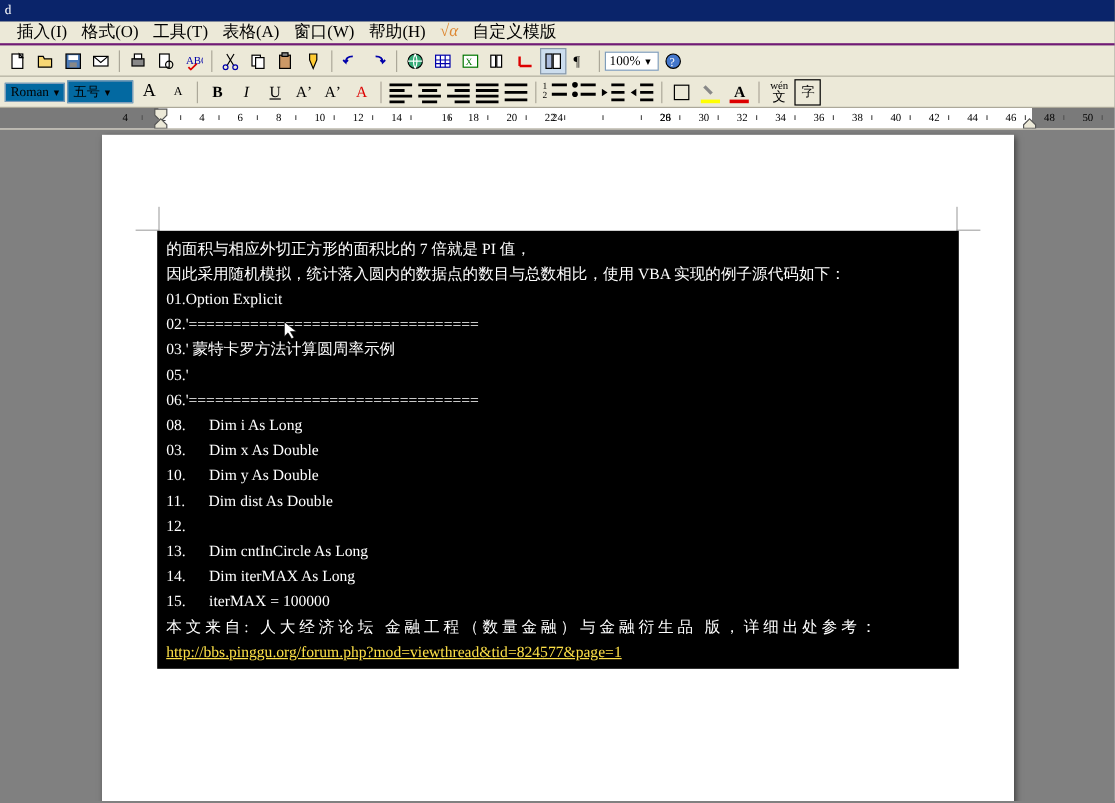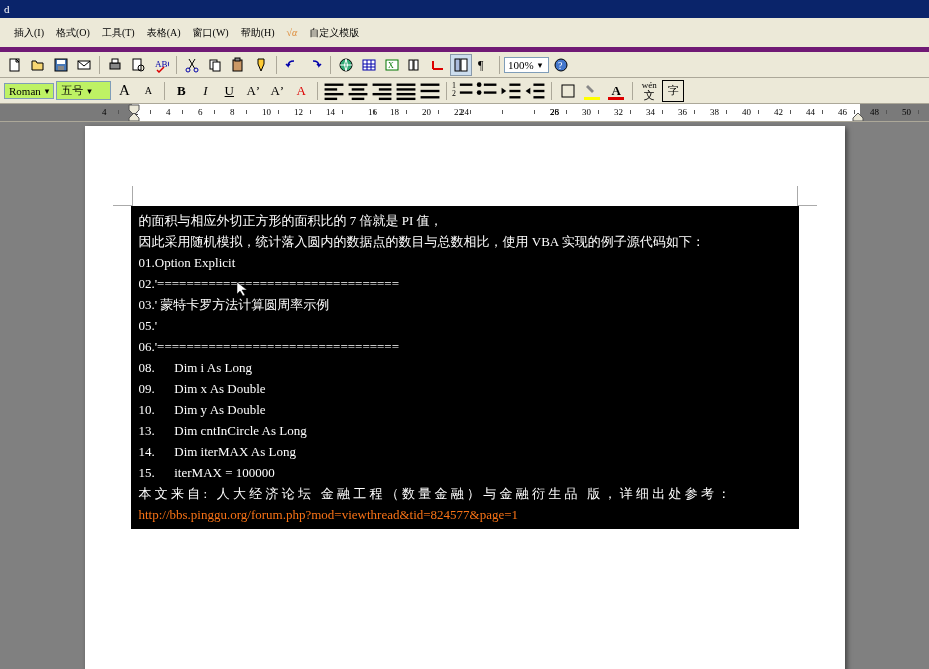--- a/index.html
+++ b/index.html
@@ -1,32 +1,32 @@
 <!DOCTYPE html>
 <html><head>
 <meta charset="utf-8">
 <style>
 * { margin: 0; padding: 0; box-sizing: border-box; }
 body { font-family: "SimSun", serif; background: #808080; width: 929px; height: 669px; overflow: hidden; position: relative; }
 
 .titlebar { background: #0a246a; color: #fff; height: 18px; padding: 1px 4px; font-size: 11px; display: flex; align-items: center; }
 
-.menubar { background: #ece9d8; height: 34px; border-bottom: 5px solid #701a75; display: flex; align-items: center; padding-left: 8px; font-size: 10px; }
+.menubar { background: #ece9d8; height: 20px; border-bottom: 2px solid #701a75; display: flex; align-items: center; padding-left: 8px; font-size: 14px; }
 .menu-item { padding: 2px 6px; color: #000; cursor: default; }
 .menu-math { color: #d83; font-style: italic; margin-left: 6px; }
 .menu-custom { margin-left: 6px; }
 
 .toolbar { background: #ece9d8; height: 26px; border-bottom: 1px solid #aca899; display: flex; align-items: center; padding: 2px 4px; gap: 1px; }
 .tb-btn { width: 22px; height: 22px; display: inline-flex; align-items: center; justify-content: center; font-size: 12px; cursor: default; }
 .tb-sep { width: 1px; height: 18px; background: #aca899; margin: 0 3px; }
 .tb-dropdown-arrow { margin-left: 4px; font-size: 9px; }
 .zoom-box { background: #fff; border: 1px solid #7f9db9; padding: 1px 3px; font-size: 11px; min-width: 45px; display: inline-flex; align-items: center; }
 
 .format-bar { background: #ece9d8; height: 26px; border-bottom: 1px solid #aca899; display: flex; align-items: center; padding: 2px 4px; gap: 2px; font-size: 12px; }
-.font-name { border: 1px solid #7f9db9; background: #bef264; padding: 1px 4px; font-size: 11px; min-width: 45px; display: inline-flex; align-items: center; }
+.font-name { border: 1px solid #7f9db9; background: #0369a1; padding: 1px 4px; font-size: 11px; min-width: 45px; display: inline-flex; align-items: center; }
 .fb-btn { min-width: 22px; height: 22px; display: inline-flex; align-items: center; justify-content: center; font-size: 13px; cursor: default; }
 .bold { font-weight: bold; }
 .italic { font-style: italic; }
 .underline { text-decoration: underline; }
 .color-btn { position: relative; }
 .color-underline { position: absolute; bottom: 2px; left: 3px; right: 3px; height: 3px; }
 
 .ruler { background: #fff; height: 18px; border-bottom: 1px solid #aca899; position: relative; overflow: hidden; font-size: 9px; }
 .ruler-dark { background: #7a7a7a; height: 100%; position: absolute; }
 .ruler-tick { position: absolute; top: 3px; font-size: 9px; color: #000; }
@@ -34,21 +34,21 @@
 .indent-marker { position: absolute; top: 0; }
 
 .doc-area { background: #808080; height: calc(669px - 18px - 22px - 26px - 26px - 18px); overflow: auto; position: relative; }
 .page { background: #fff; width: 760px; margin: 4px auto 20px; position: relative; min-height: 800px; box-shadow: 2px 2px 5px rgba(0,0,0,0.5); }
 .corner { position: absolute; width: 20px; height: 20px; border: 1px solid #999; }
 .corner.tl { top: 60px; left: 28px; border-right: none; border-bottom: none; }
 .corner.tr { top: 60px; right: 28px; border-left: none; border-bottom: none; }
 
 .content-block { background: #000; color: #fff; position: absolute; top: 80px; left: 46px; right: 46px; padding: 4px 8px; font-size: 13px; font-family: "SimSun", "Times New Roman", serif; }
 .content-block .line { line-height: 21px; white-space: pre; }
-.content-block a { color: #f97316; }
+.content-block a { color: #fde047; text-decoration: underline; }
 .cursor-arrow { position: absolute; top: 154px; left: 150px; font-size: 16px; color: #fff; pointer-events: none; }
 
 svg.icon { width: 16px; height: 16px; }
 .align-icon line { stroke: #000; stroke-width: 1.5; }
 </style>
 </head>
 <body>
 
 <div class="titlebar">
   <span>d</span>
@@ -389,22 +389,24 @@
     <div class="content-block">
       <div id="doc-lines">
           <div class="line">的面积与相应外切正方形的面积比的 7 倍就是 PI 值，</div>
           <div class="line">因此采用随机模拟，统计落入圆内的数据点的数目与总数相比，使用 VBA 实现的例子源代码如下：</div>
           <div class="line">01.Option Explicit</div>
           <div class="line">02.'=================================</div>
           <div class="line">03.' 蒙特卡罗方法计算圆周率示例</div>
           <div class="line">05.'</div>
           <div class="line">06.'=================================</div>
           <div class="line">08.      Dim i As Long</div>
-          <div class="line">09.      Dim x As Double</div>
+          <div class="line">03.      Dim x As Double</div>
           <div class="line">10.      Dim y As Double</div>
+          <div class="line">11.      Dim dist As Double</div>
+          <div class="line">12.</div>
           <div class="line">13.      Dim cntInCircle As Long</div>
           <div class="line">14.      Dim iterMAX As Long</div>
           <div class="line">15.      iterMAX = 100000</div>
         </div>
       <div class="line"><span>本 文 来 自 :   人 大 经 济 论 坛   金 融 工 程 （ 数 量 金 融 ） 与 金 融 衍 生 品   版 ， 详 细 出 处 参 考 ：</span></div>
       <div class="line"><a>http://bbs.pinggu.org/forum.php?mod=viewthread&amp;tid=824577&amp;page=1</a></div>
     </div>
     <svg class="cursor-arrow" width="18" height="18" viewBox="0 0 18 18">
         <path d="M2 2 L2 14 L5 11 L8 16 L10 15 L7 10 L12 10 Z" fill="#fff" stroke="#000" stroke-width="0.5"></path>
       </svg>

